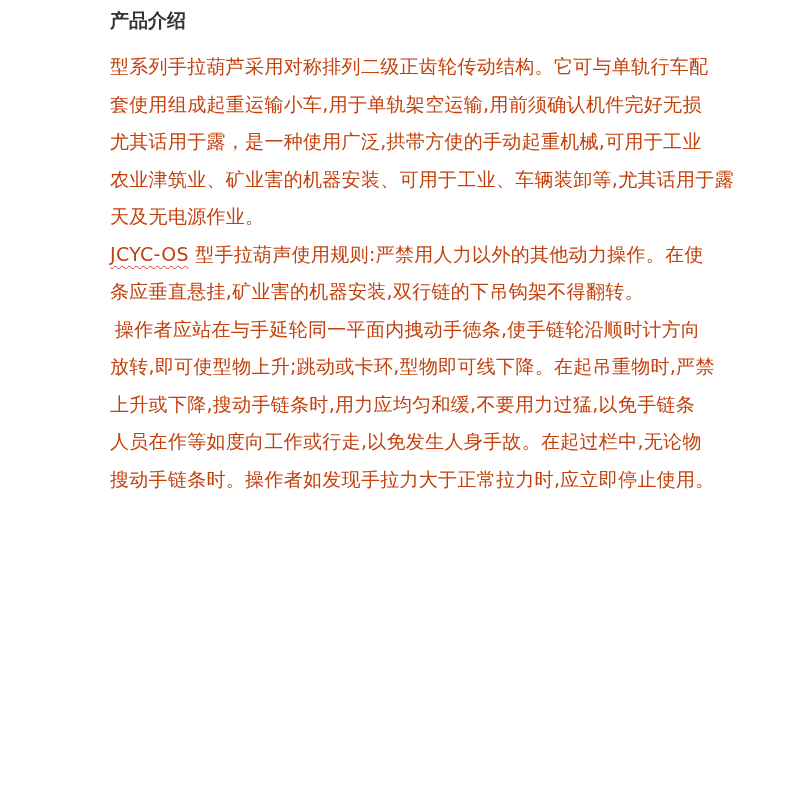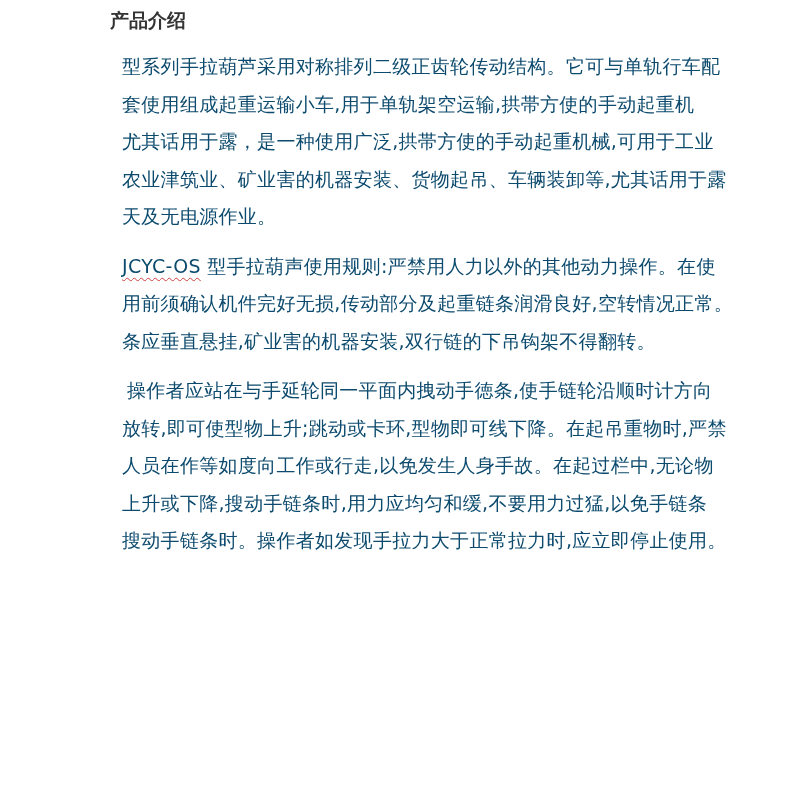--- a/index.html
+++ b/index.html
@@ -22,23 +22,23 @@
   }
   .heading {
     font-size: 19px;
     font-weight: bold;
     color: #333333;
     line-height: 32px;
     margin: 0 0 12px 0;
   }
   .para {
     font-size: 19px;
-    color: #0c4a6e;
+    color: #c2410c;
     line-height: 37.5px;
-    margin: 12px;
+    margin: 0;
     letter-spacing: 0.3px;
     text-align: justify;
     text-align-last: left;
   }
   .line {
     display: block;
     white-space: nowrap;
   }
   .model {
     text-decoration: underline wavy #d04040;
@@ -50,33 +50,32 @@
   }
 </style>
 </head>
 <body>
 
 <div class="doc">
   <div class="heading">产品介绍</div>
 
   <div class="para">
     <span class="line">型系列手拉葫芦采用对称排列二级正齿轮传动结构。它可与单轨行车配</span>
-    <span class="line">套使用组成起重运输小车,用于单轨架空运输,拱帯方使的手动起重机</span>
+    <span class="line">套使用组成起重运输小车,用于单轨架空运输,用前须确认机件完好无损</span>
     <span class="line">尤其话用于露，是一种使用广泛,拱帯方使的手动起重机械,可用于工业</span>
-    <span class="line">农业津筑业、矿业害的机器安装、货物起吊、车辆装卸等,尤其话用于露</span>
+    <span class="line">农业津筑业、矿业害的机器安装、可用于工业、车辆装卸等,尤其话用于露</span>
     <span class="line">天及无电源作业。</span>
   </div>
 
 
   <div class="para">
     <span class="line"><span class="model">JCYC-OS</span><span> 型手拉葫声使用规则:严禁用人力以外的其他动力操作。在使</span></span>
-    <span class="line">用前须确认机件完好无损,传动部分及起重链条润滑良好,空转情况正常。</span>
     <span class="line">条应垂直悬挂,矿业害的机器安装,双行链的下吊钩架不得翻转。</span>
   </div>
 
   <div class="para">
     <span class="line indent">操作者应站在与手延轮同一平面内拽动手徳条,使手链轮沿顺时计方向</span>
     <span class="line">放转,即可使型物上升;跳动或卡环,型物即可线下降。在起吊重物时,严禁</span>
+    <span class="line">上升或下降,搜动手链条时,用力应均匀和缓,不要用力过猛,以免手链条</span>
     <span class="line">人员在作等如度向工作或行走,以免发生人身手故。在起过栏中,无论物</span>
-    <span class="line">上升或下降,搜动手链条时,用力应均匀和缓,不要用力过猛,以免手链条</span>
     <span class="line">搜动手链条时。操作者如发现手拉力大于正常拉力时,应立即停止使用。</span>
   </div>
 </div>
 
 </body></html>

